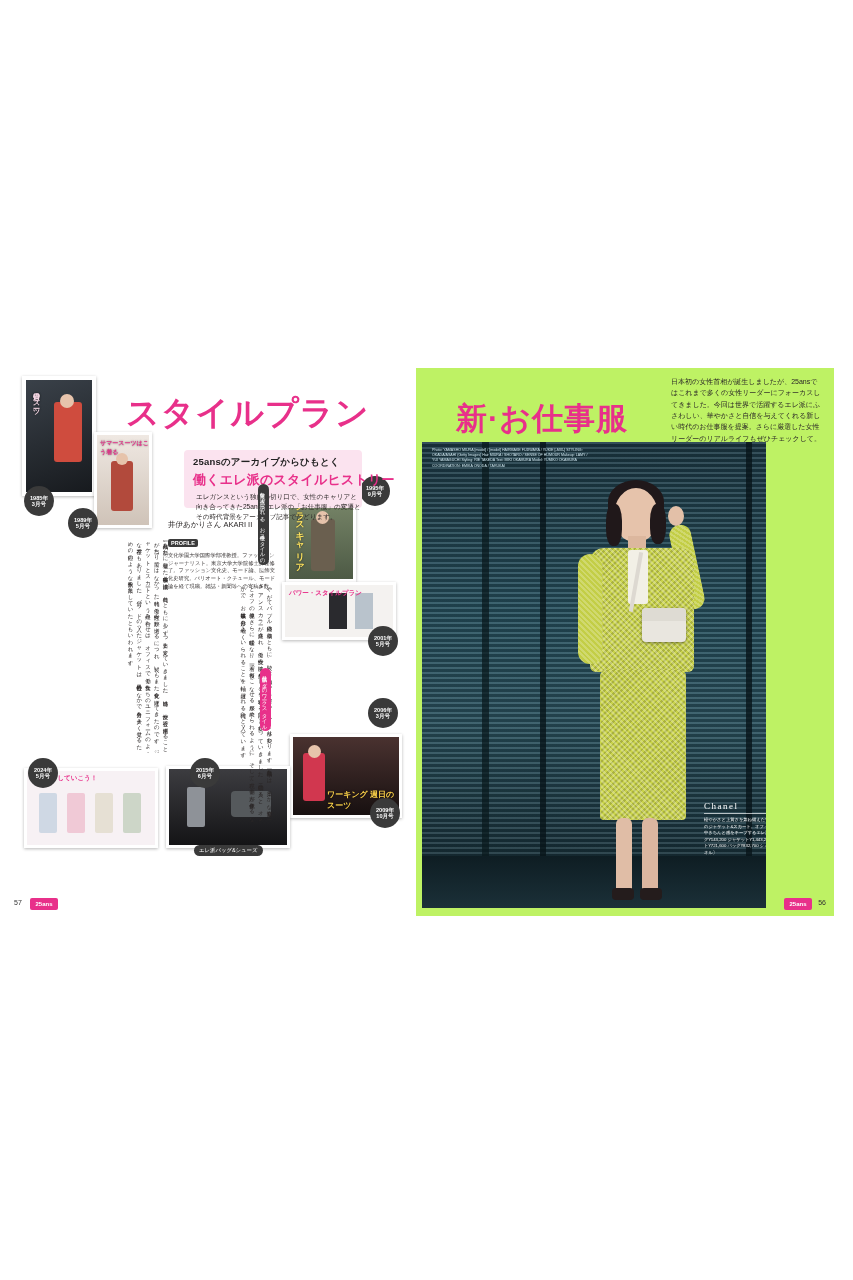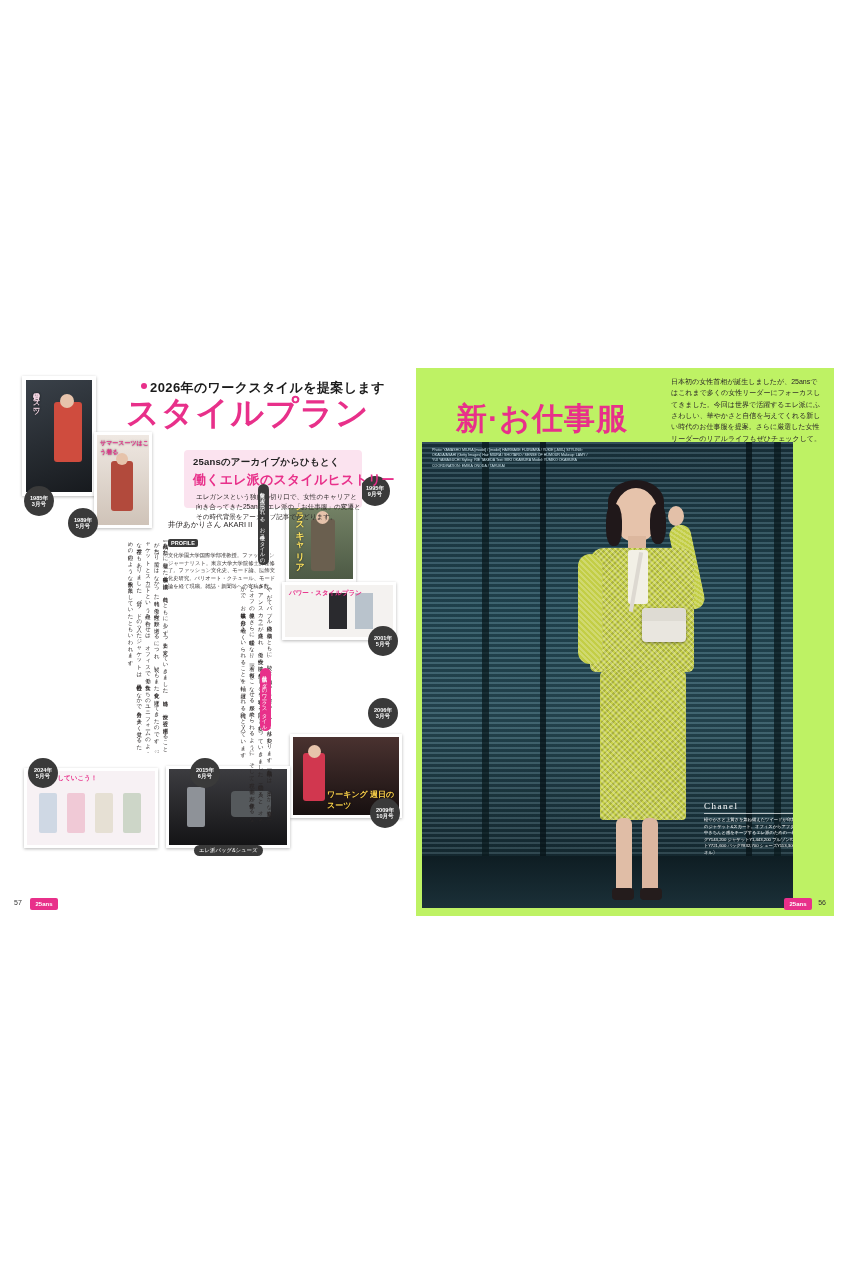--- a/index.html
+++ b/index.html
@@ -64,21 +64,21 @@
     padding:2px 5px;border-radius:7px;white-space:nowrap;}
 
   .pagenum-l{position:absolute;left:6px;bottom:10px;font-size:7px;color:#333;}
   .logo-l{position:absolute;left:22px;bottom:6px;width:28px;height:12px;background:#e8308a;border-radius:2px;color:#fff;font-size:6px;display:flex;align-items:center;justify-content:center;font-weight:bold;}
 
   
   .right-page{position:absolute;left:408px;top:0;width:418px;height:548px;background:#bef264;}
   .rheadline{position:absolute;left:40px;top:30px;font-size:31px;font-weight:bold;color:#e8308a;letter-spacing:1px;white-space:nowrap;}
   .rlead{position:absolute;left:255px;top:8px;width:150px;font-size:7px;line-height:1.62;color:#2a2626;}
 
-  .photo{position:absolute;left:6px;top:74px;width:371px;height:466px;overflow:hidden;
+  .photo{position:absolute;left:6px;top:74px;width:344px;height:466px;overflow:hidden;
     background:linear-gradient(180deg,#1d3a46 0%,#27515f 35%,#2b5360 60%,#12262e 100%);}
   .blinds{position:absolute;left:0;top:0;width:100%;height:100%;
     background:repeating-linear-gradient(180deg, rgba(255,255,255,.10) 0px, rgba(255,255,255,.10) 2px, rgba(0,0,0,.22) 2px, rgba(0,0,0,.22) 5px);}
   .mullion{position:absolute;top:0;width:7px;height:100%;background:rgba(10,25,30,.75);}
   .doorframe{position:absolute;left:118px;top:0;width:200px;height:100%;border-left:6px solid rgba(8,20,25,.8);border-right:6px solid rgba(8,20,25,.8);}
   .floor{position:absolute;left:0;bottom:0;width:100%;height:52px;background:linear-gradient(180deg,#0e1d23,#1b3038);}
 
   
   .model{position:absolute;left:128px;top:46px;width:190px;height:420px;}
   .m-head{position:absolute;left:64px;top:0;width:44px;height:54px;background:#e6c3ab;border-radius:50% 50% 46% 46%;}
@@ -204,21 +204,20 @@
         <div style="position:absolute;left:62px;top:22px;width:40px;height:26px;background:#55595c;border-radius:4px;"></div>
         <div style="position:absolute;left:18px;top:18px;width:18px;height:40px;background:#8e9298;border-radius:2px;"></div>
       </div>
       <div class="badge b-2015">
         <span>2015年</span>
         <span>6月号</span>
       </div>
 
       <div class="pillcap" style="left:186px;top:477px;">エレ派バッグ&amp;シューズ</div>
 
-      <div class="kicker"><span class="mark"></span><span>2026年のワークスタイルを提案します</span></div>
       <div class="headline">スタイルプラン</div>
 
       <div class="pinkbox">
         <div class="t1">25ansのアーカイブからひもとく</div>
         <div class="t2">働くエレ派のスタイルヒストリー</div>
       </div>
       <div class="leadtxt">エレガンスという独自の切り口で、女性のキャリアと向き合ってきた25ans。エレ派の「お仕事服」の変遷とその時代背景をアーカイブ記事でたどります。</div>
 
       <div class="profile">
         <div class="pname">井伊あかりさん AKARI II</div>

